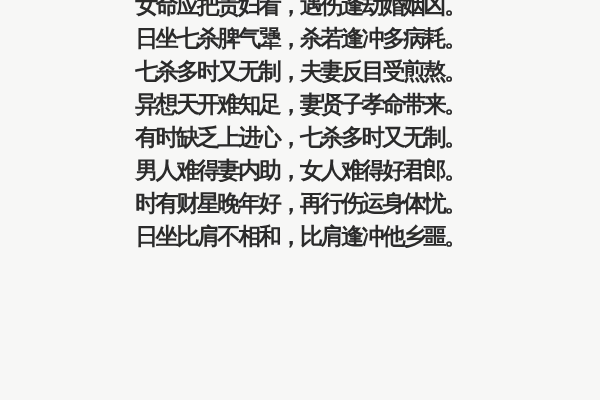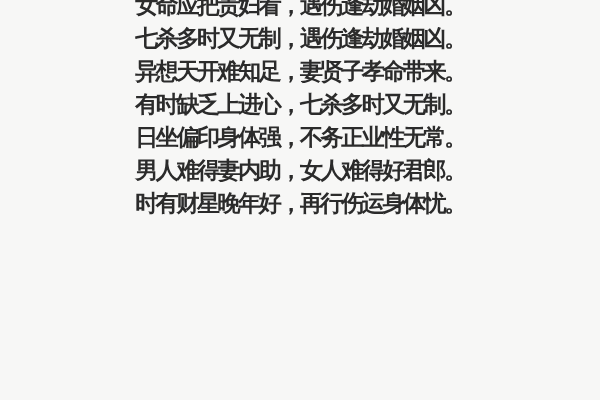--- a/index.html
+++ b/index.html
@@ -40,20 +40,21 @@
   .verse-line {
     height: 33px;
   }
 </style>
 </head>
 <body>
 
 <div class="page">
   <div class="verse">
     <div class="verse-line">女命应把贵妇看，遇伤逢劫婚姻凶。</div>
-    <div class="verse-line">七杀多时又无制，遇伤逢劫婚姻凶。</div>
+    <div class="verse-line">日坐七杀脾气犟，杀若逢冲多病耗。</div>
+    <div class="verse-line">七杀多时又无制，夫妻反目受煎熬。</div>
     <div class="verse-line">异想天开难知足，妻贤子孝命带来。</div>
     <div class="verse-line">有时缺乏上进心，七杀多时又无制。</div>
-    <div class="verse-line">日坐偏印身体强，不务正业性无常。</div>
     <div class="verse-line">男人难得妻内助，女人难得好君郎。</div>
     <div class="verse-line">时有财星晚年好，再行伤运身体忧。</div>
+    <div class="verse-line">日坐比肩不相和，比肩逢冲他乡噩。</div>
   </div>
 </div>
 
 </body></html>

